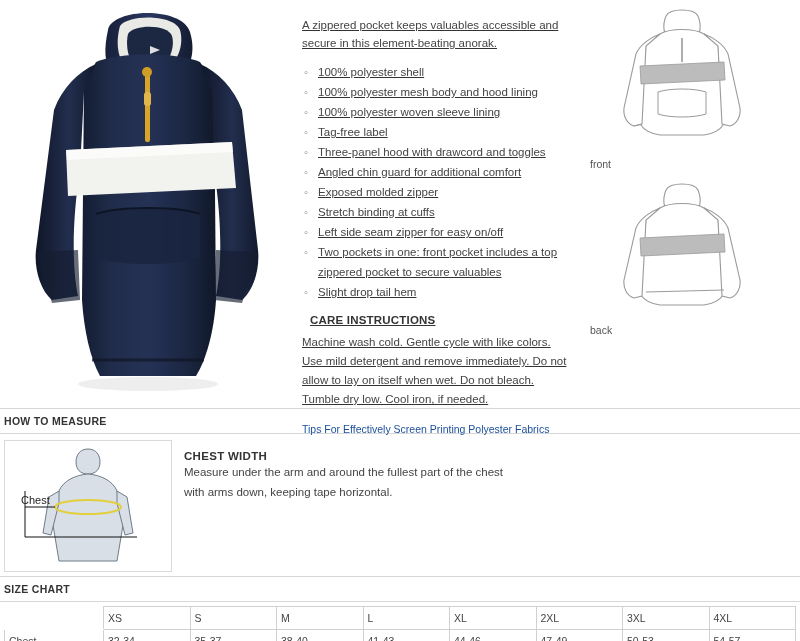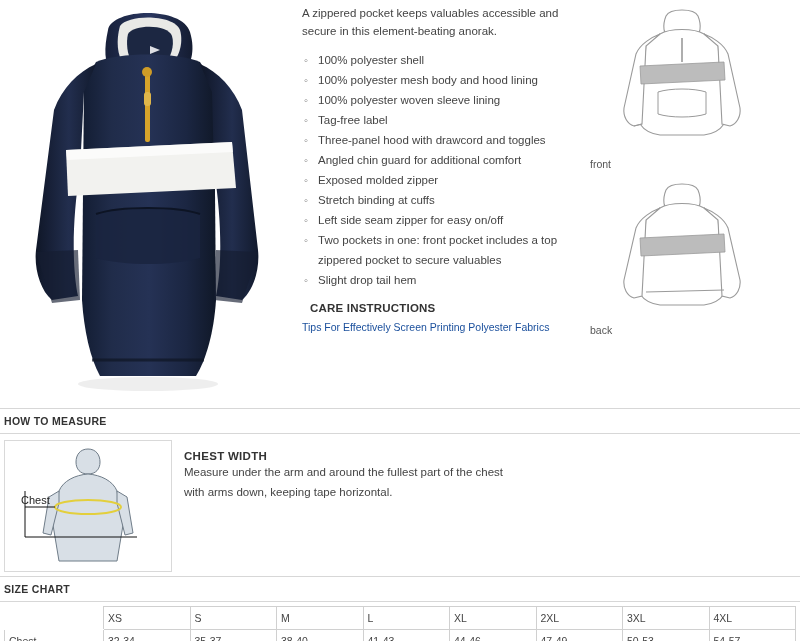--- a/index.html
+++ b/index.html
@@ -31,22 +31,23 @@
   .product-photo {
     width: 296px;
     height: 400px;
     position: relative;
     flex: 0 0 296px;
   }
   .jacket-svg { display: block; }
 
   .details {
     flex: 1 1 auto;
-    padding: 4px 10px 0 6px;
-    box-sizing: border-box;
+    padding: 16px 10px 0 6px;
+    box-sizing: border-box;
+    text-decoration: underline;
   }
   .intro {
     font-size: 11.5px;
     line-height: 18px;
     color: #444;
     margin: 0 0 10px 0;
     max-width: 275px;
   }
   ul.features {
     list-style: none;
@@ -251,20 +252,21 @@
         <li>Three-panel hood with drawcord and toggles</li>
         <li>Angled chin guard for additional comfort</li>
         <li>Exposed molded zipper</li>
         <li>Stretch binding at cuffs</li>
         <li>Left side seam zipper for easy on/off</li>
         <li>Two pockets in one: front pocket includes a top zippered pocket to secure valuables</li>
         <li>Slight drop tail hem</li>
       </ul>
 
       <div class="care-heading">CARE INSTRUCTIONS</div>
+      <p class="care-text">Machine wash cold. Gentle cycle with like colors. Use mild detergent and remove immediately. Do not allow to lay on itself when wet. Do not bleach. Tumble dry low. Cool iron, if needed.</p>
 
       <a href="#" class="tips-link">Tips For Effectively Screen Printing Polyester Fabrics</a>
     </div>
 
     <div class="sketches">
       <div class="sketch-block">
         <svg width="190" height="150" viewBox="0 0 190 150" xmlns="http://www.w3.org/2000/svg">
           <g fill="#ffffff" stroke="#9a9a9a" stroke-width="1.1">
             <path d="M76 12 C80 4, 104 4, 108 12 C112 22, 110 30, 106 34 L78 34 C74 30, 72 22, 76 12 Z"></path>
             <path d="M70 30 C80 24, 104 24, 114 30 L128 40 L134 120 C130 126, 122 130, 114 131 L70 131 C62 130, 54 126, 50 120 L56 40 Z"></path>

